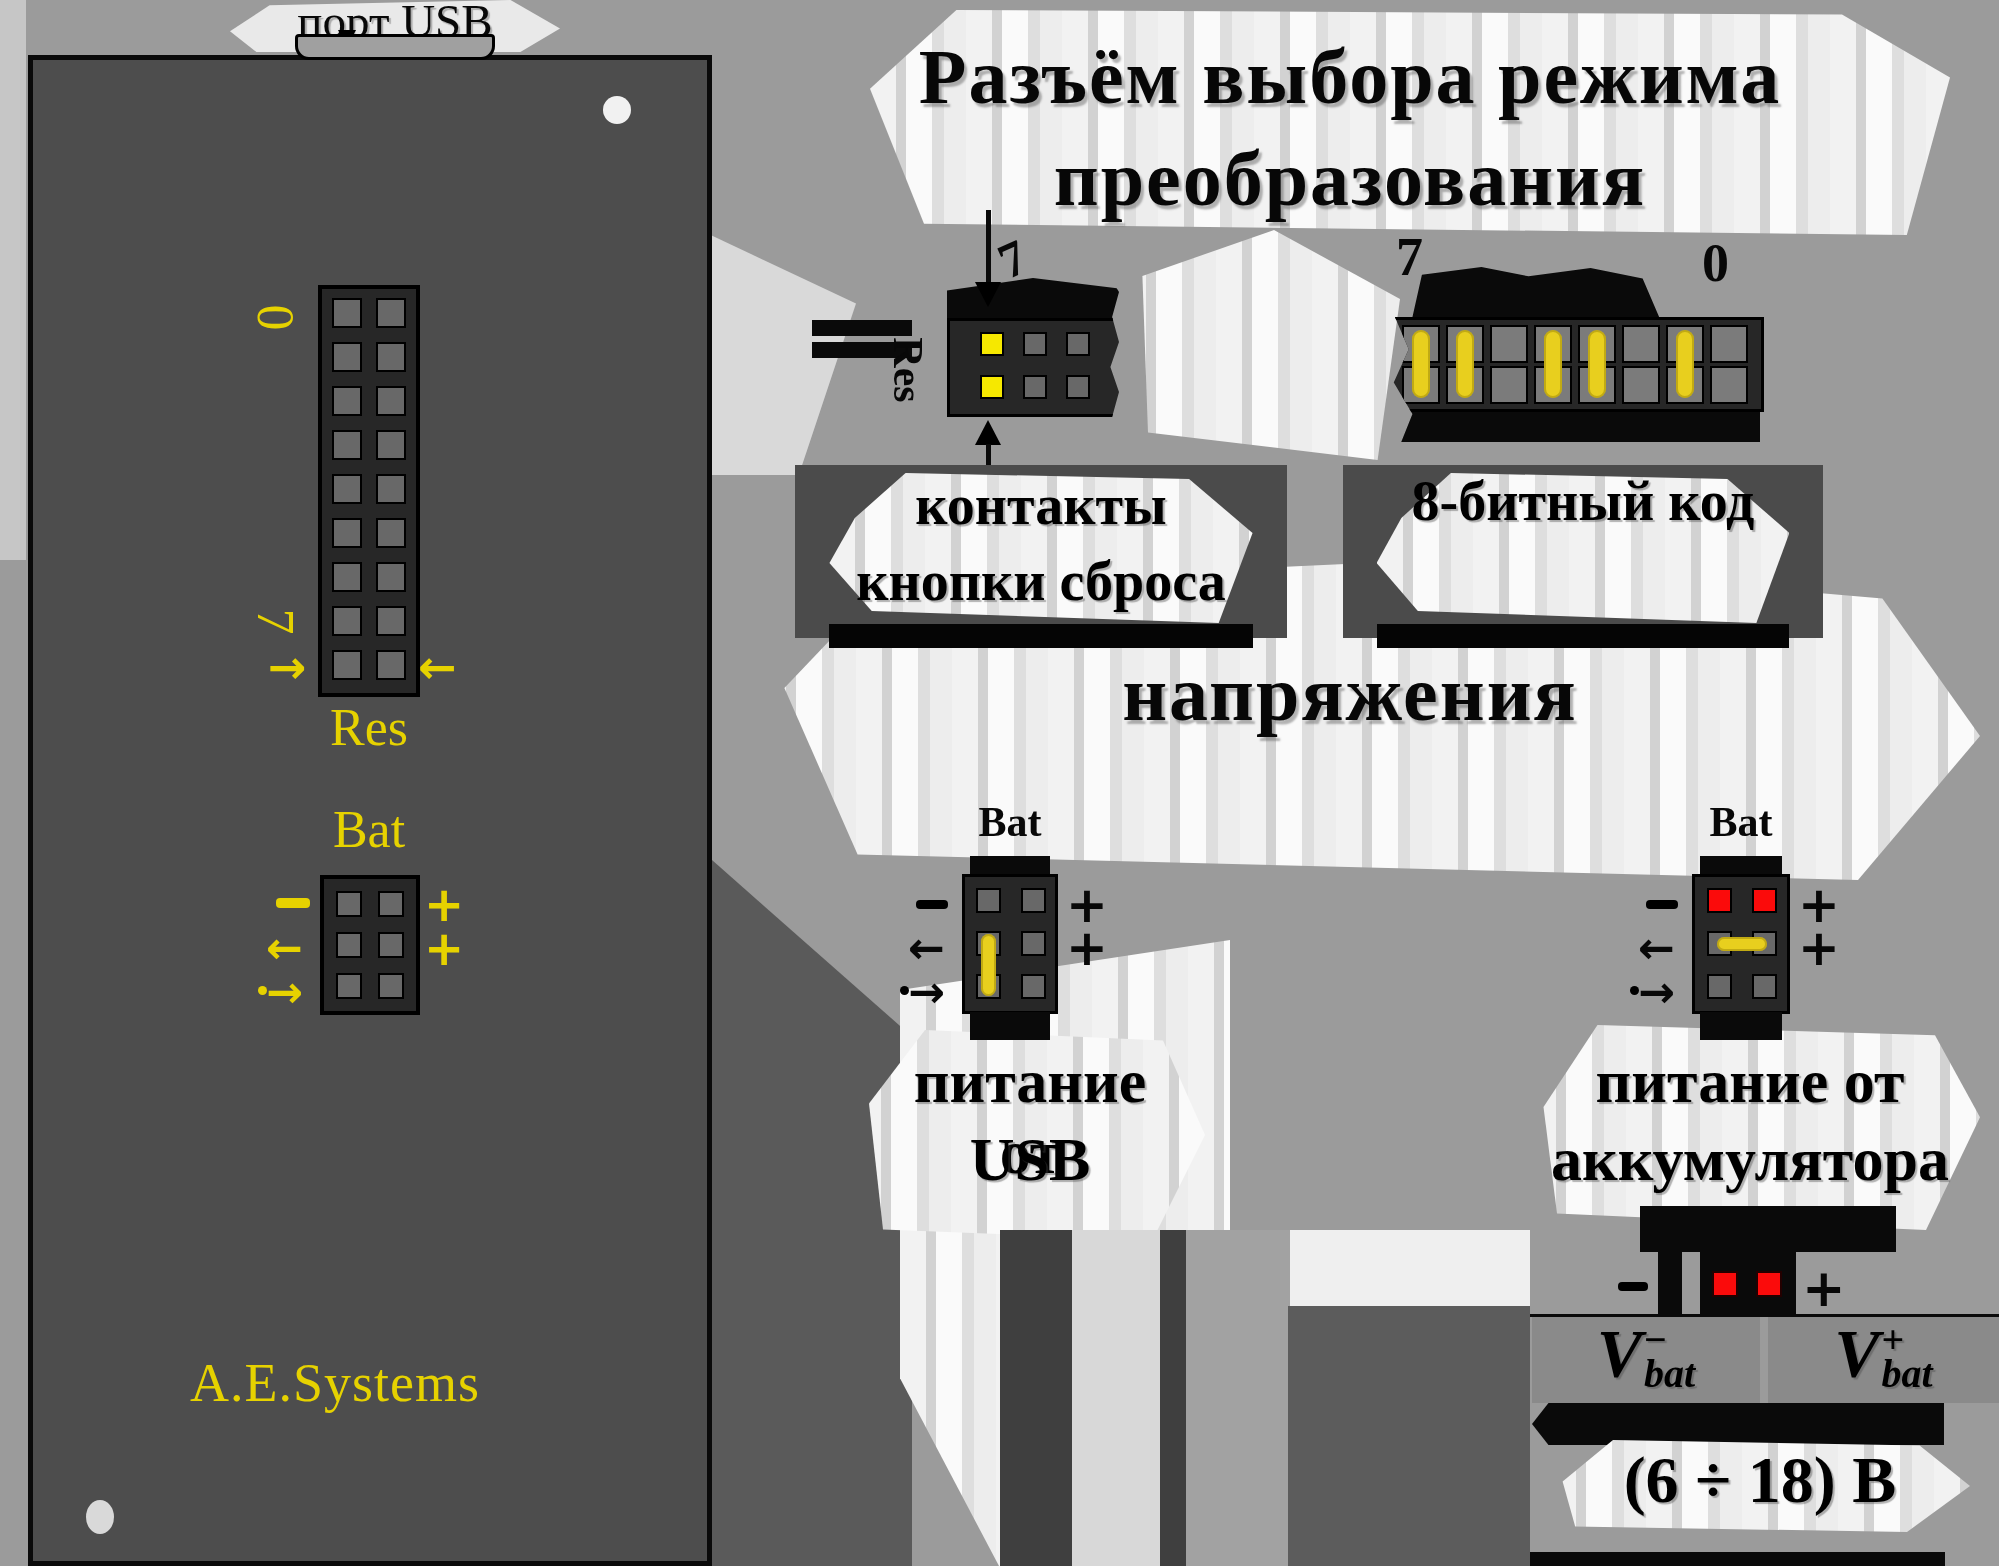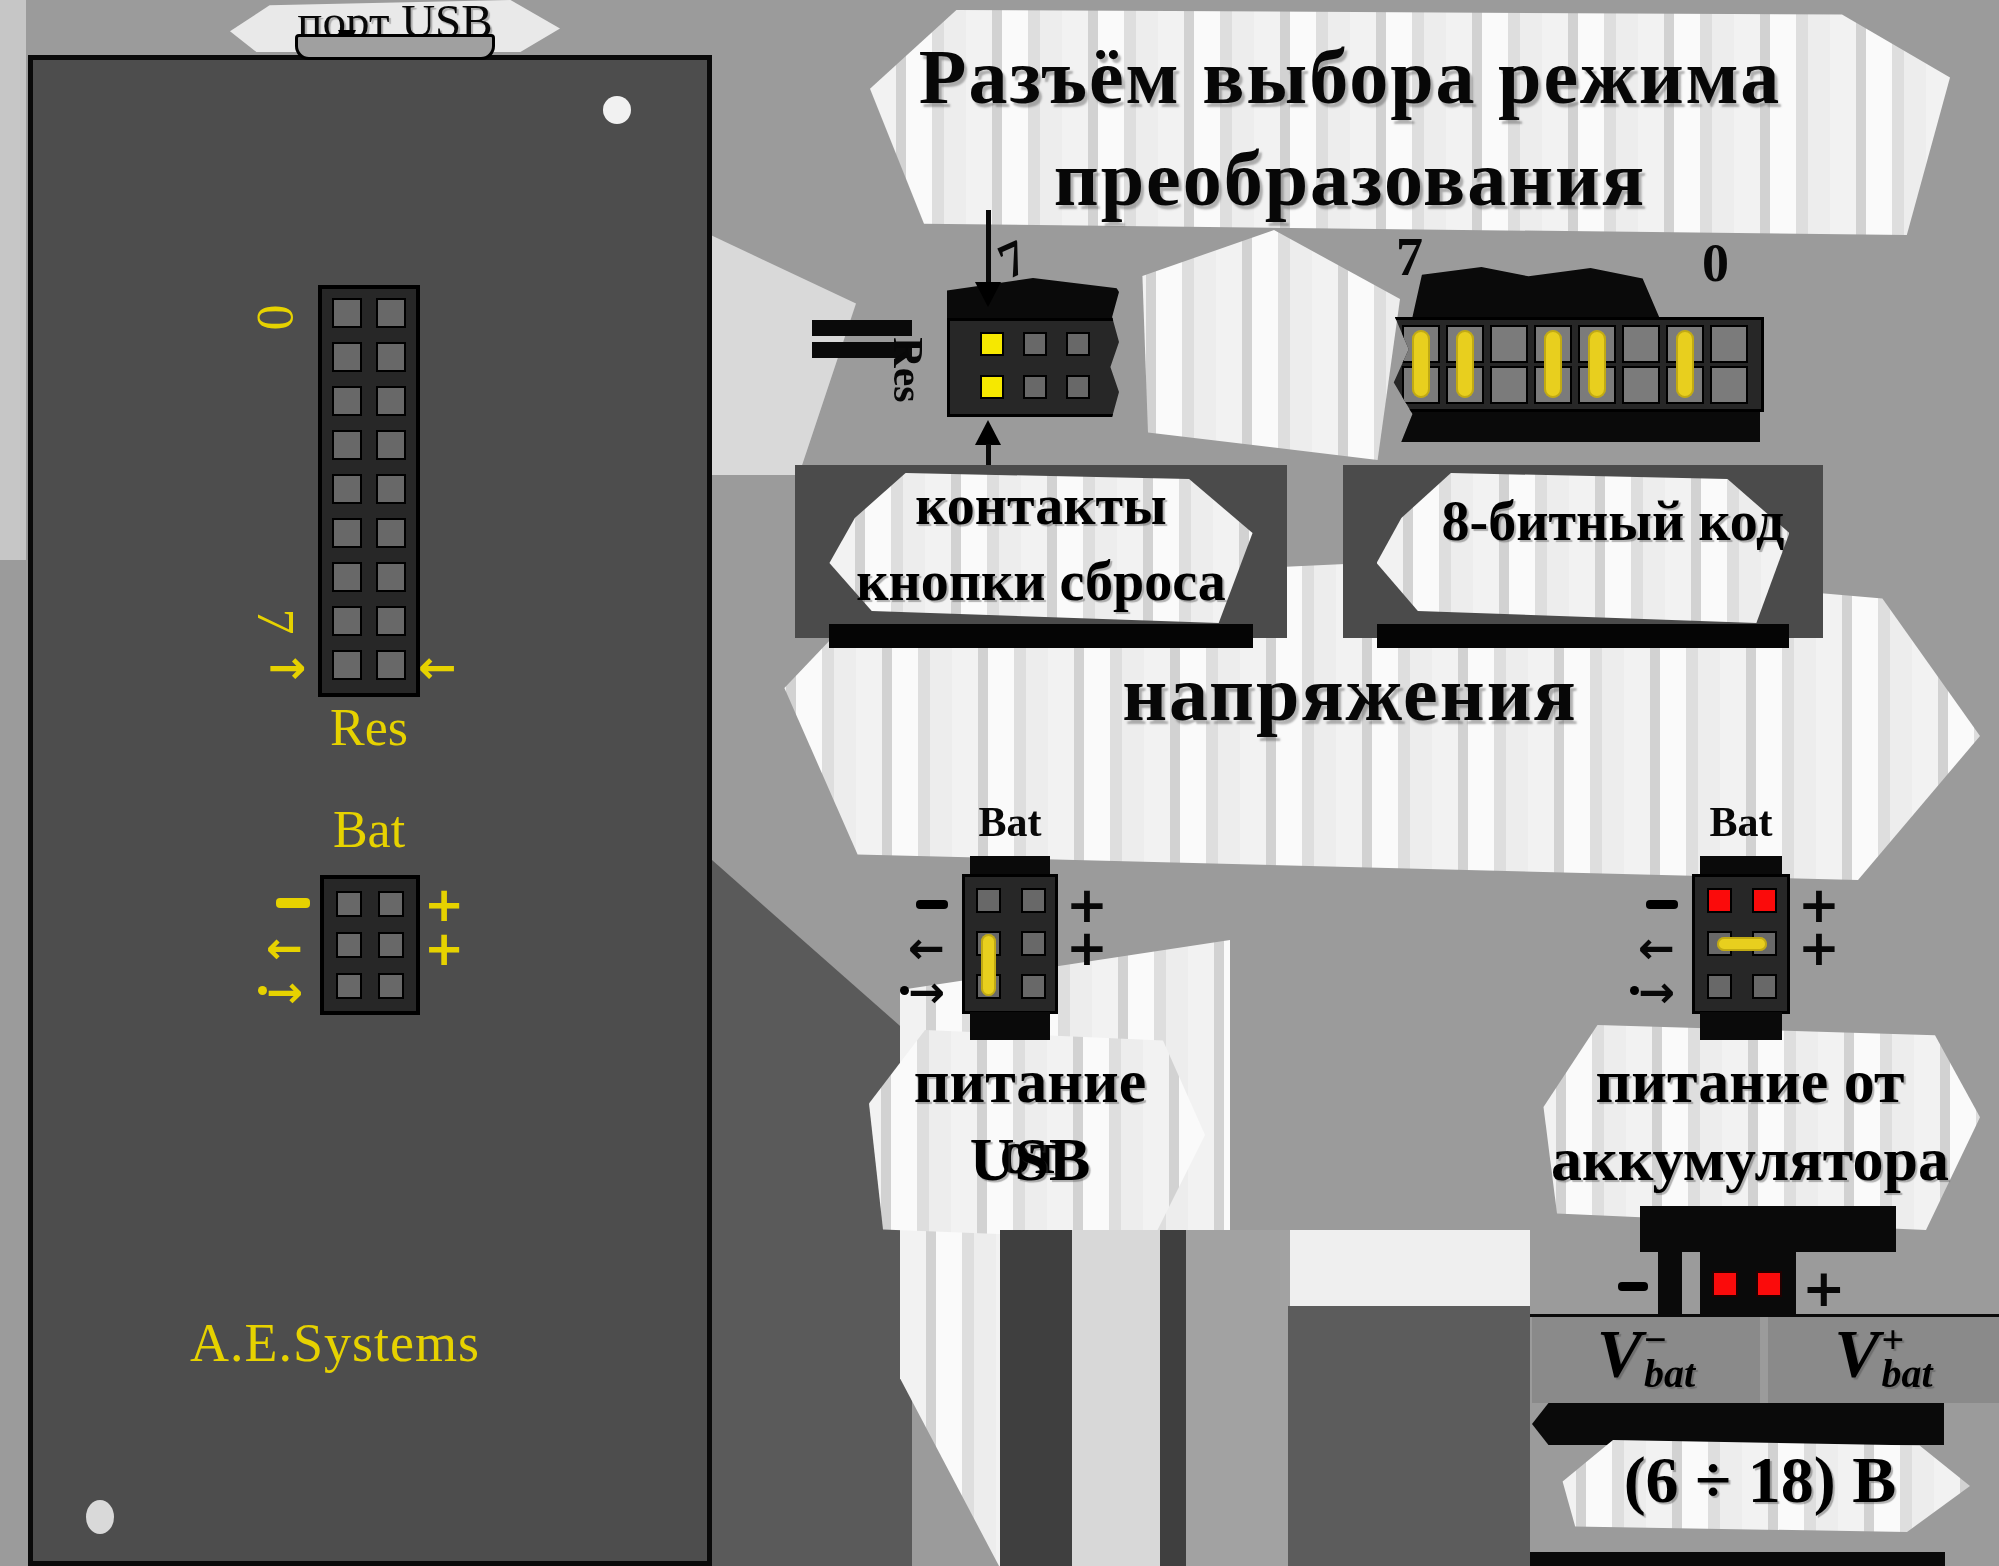--- a/index.html
+++ b/index.html
@@ -144,21 +144,21 @@
         <div class="pin"></div>
       </div>
   </div>
   <div class="minusbar" style="left:276px;top:898px;width:34px;height:10px;background:var(--yellow,#e6d200);"></div>
   <div class="abs arrow yellow" style="left:266px;top:926px;font-size:44px;">←</div>
   <div class="abs arrow yellow" style="left:266px;top:970px;font-size:44px;">→</div>
   <div class="dot" style="left:258px;top:986px;width:9px;height:9px;background:var(--yellow,#e6d200);"></div>
   <div class="abs arrow yellow" style="left:424px;top:880px;font-size:48px;">+</div>
   <div class="abs arrow yellow" style="left:424px;top:924px;font-size:48px;">+</div>
 
-  <div class="abs yellow" style="left:190px;top:1312px;font-size:54px;letter-spacing:1px;">A.E.Systems</div>
+  <div class="abs yellow" style="left:190px;top:1352px;font-size:54px;letter-spacing:1px;">A.E.Systems</div>
 
   <div class="h-title" id="h1" style="top:26px;line-height:102px;">
     <div>Разъём выбора режима</div>
     <div>преобразования</div>
   </div>
 
   <div class="abs" id="resdiag-wrap">
     <div id="resdiag-cap"></div>
     <div id="resdiag-body">
       <div class="pinfield" id="resdiag-pins">
@@ -227,21 +227,21 @@
   <div class="abs black" style="left:1702px;top:232px;font-size:54px;font-weight:bold;">0</div>
 
   <div class="cap-box" id="capbox-res" style="left:795px;width:492px;">
     <div class="cap-halo streaks"></div>
     <div class="cap-line" style="top:84px;">кнопки сброса</div>
     <div class="cap-line" style="top:8px;">контакты</div>
     <div class="cap-black"></div>
   </div>
   <div class="cap-box" id="capbox-mode" style="left:1343px;width:480px;">
     <div class="cap-halo streaks"></div>
-    <div class="cap-line" style="top:24px;padding-left:30px;">8-битный код</div>
+    <div class="cap-line" style="top:4px;">8-битный код</div>
     <div class="cap-black"></div>
   </div>
 
   <div class="h-title" id="h2" style="top:632px;line-height:124px;">
     <div>напряжения</div>
   </div>
 
   <div class="abs black" style="left:962px;top:798px;width:96px;text-align:center;font-size:42px;font-weight:bold;">Bat</div>
   <div class="batcap" style="left:970px;top:856px;width:80px;height:20px;"></div>
   <div class="connector" style="left:962px;top:874px;width:96px;height:140px;border-width:3px;">

